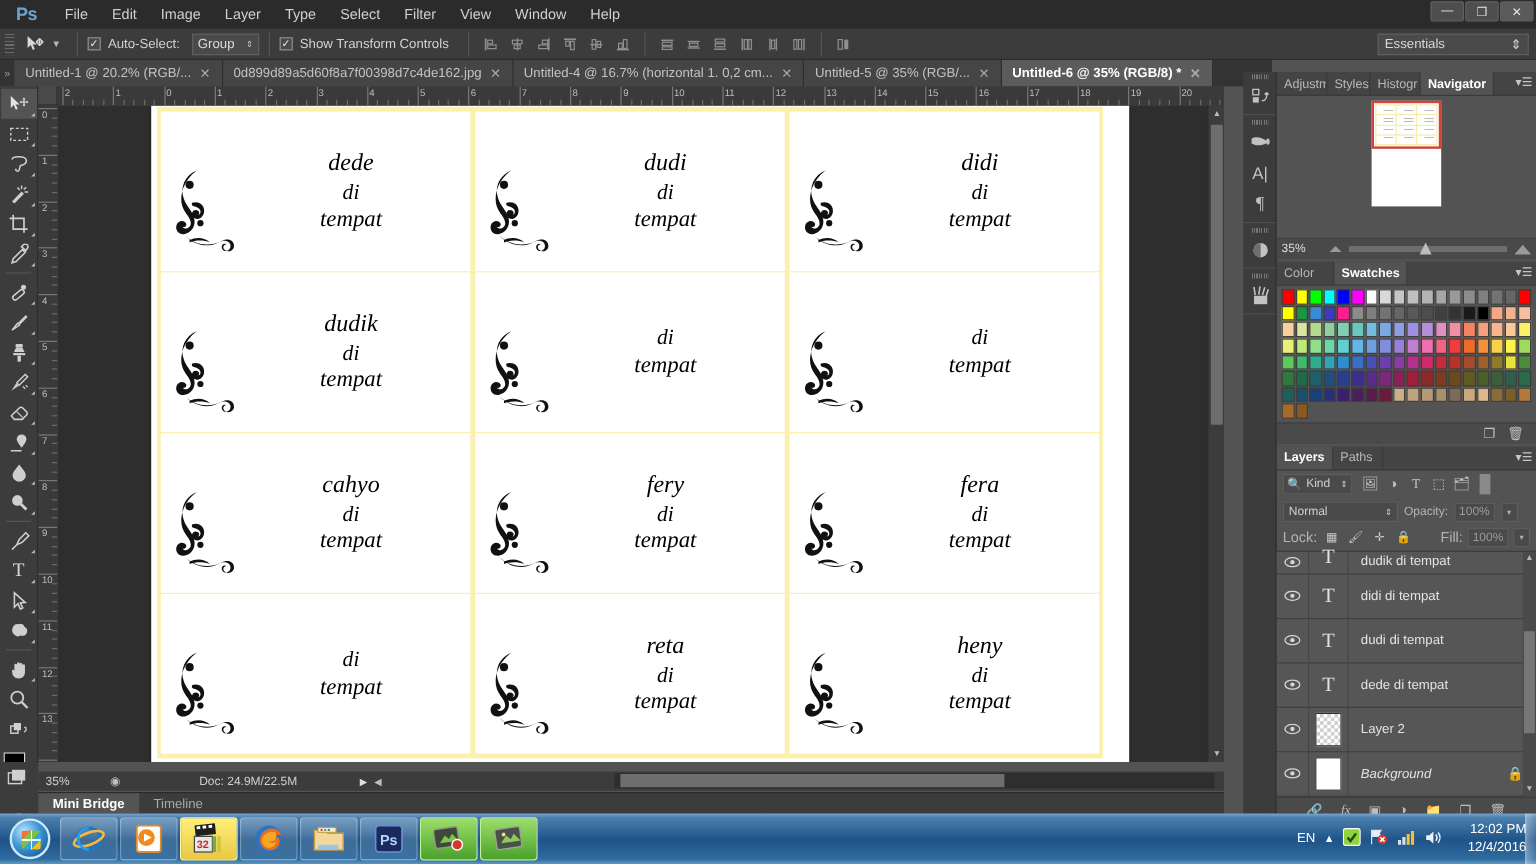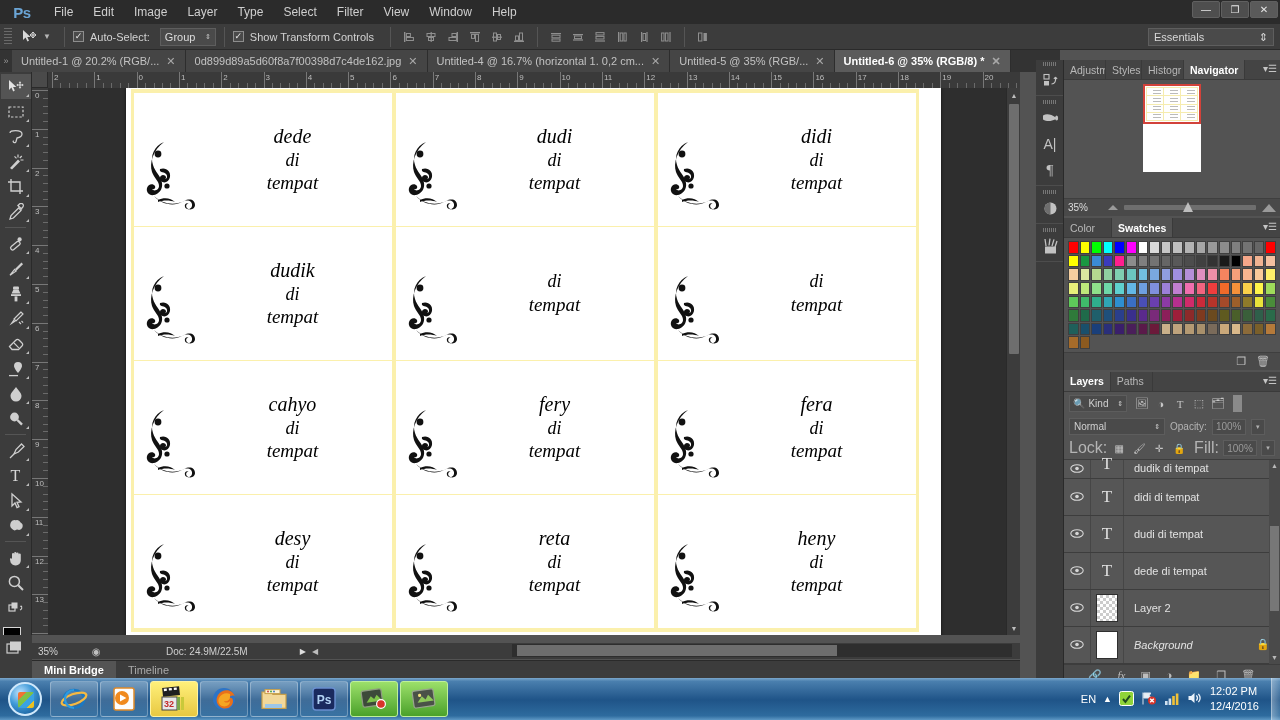--- a/index.html
+++ b/index.html
@@ -249,21 +249,21 @@
   .blend-row { height:22px; display:flex; align-items:center; gap:5px; padding:0 5px; }
   .blend-sel { width:96px; height:17px; background:#4a4a4a;border:1px solid #5d5d5d;
      display:flex;align-items:center;justify-content:space-between;padding:0 4px;
      font-size:10px;color:#d0d0d0; }
   .op-label { font-size:10px; color:#b4b4b4; }
   .op-val { width:34px;height:16px;background:#4a4a4a;border:1px solid #5d5d5d;
      font-size:10px;color:#9a9a9a;display:flex;align-items:center;justify-content:center; }
   .op-arr { width:14px;height:16px;background:#4a4a4a;border:1px solid #5d5d5d;
      display:flex;align-items:center;justify-content:center;font-size:7px;color:#b0b0b0; }
   .lock-row { height:21px; display:flex; align-items:center; gap:4px; padding:0 5px; }
-  .lock-row .lbl { font-size:16px; color:#b4b4b4; }
+  .lock-row .lbl { font-size:12px; color:#b4b4b4; }
   .lock-ic { width:16px;height:16px;display:flex;align-items:center;justify-content:center;
      color:#c6c6c6;font-size:10px; }
 
   .layers-list { background:#4a4a4a; border-top:1px solid #3d3d3d; position:relative; }
   .layer-row { height:37px; display:flex; align-items:center;
      border-bottom:1px solid #3d3d3d; background:#565656; position:relative; }
   .layer-eye { width:26px; display:flex; align-items:center; justify-content:center; }
   .layer-thumb-cell { width:34px; display:flex; align-items:center; justify-content:center;
      border-left:1px solid #464646; border-right:1px solid #464646; height:100%; }
   .lt { width:22px; height:28px; border:1px solid #2f2f2f; }
@@ -309,21 +309,21 @@
   .tb-item { width:48px; height:36px; margin-right:2px;
      border:1px solid rgba(255,255,255,.28); border-radius:3px;
      background:linear-gradient(to bottom,rgba(255,255,255,.25),rgba(255,255,255,.05));
      display:flex; align-items:center; justify-content:center; }
   .tb-item.hl { background:linear-gradient(to bottom,#fff07a,#e8c842); border-color:#fff3a0; }
   .tb-item.hlg { background:linear-gradient(to bottom,#9ce06a,#4aa12a); border-color:#bff09a; }
   .tb-item svg { display:block; }
   .tray { position:absolute; right:0; top:0; height:42px; display:flex; align-items:center;
      gap:7px; padding-right:8px; color:#fff; font-size:11px; }
   .tray .lang { font-size:11px; }
-  .clock { text-align:left; line-height:1.35; font-size:11px; width:62px; }
+  .clock { text-align:right; line-height:1.35; font-size:11px; width:62px; }
   .showdesk { position:absolute; right:0; top:0; width:9px; height:42px;
      background:linear-gradient(to right,rgba(255,255,255,.35),rgba(255,255,255,.12));
      border-left:1px solid rgba(255,255,255,.5); }
 </style>
 </head>
 <body>
 
 <div id="app">
 
   <div class="menubar">
@@ -1063,21 +1063,20 @@
             <path d="M24 4 C14 8 10 18 13 27 C15 34 21 38 22 45 C23 51 19 56 14 57 C9 58 6 54 7 50 C8 46 13 45 15 48 C16 50 14 52 12 51 C14 54 19 52 19 48 C19 43 14 40 12 34 C9 25 13 12 24 4 Z"></path>
             <circle cx="18" cy="16" r="3.4"></circle>
             <path d="M20 31 C26 29 31 33 30 39 C29 44 24 46 21 43 C19 41 20 37 23 37 C26 37 27 40 25 41 C27 41 28 38 26 36 C23 33 19 35 20 31 Z"></path>
             <path d="M14 58 C22 66 34 68 44 63 C50 60 55 62 55 67 C55 71 50 73 47 70 C45 68 47 65 49 66 C47 64 44 66 45 69 C46 72 51 72 52 68 C53 63 47 61 42 64 C33 69 21 66 14 58 Z"></path>
             <circle cx="27" cy="48" r="2.6"></circle>
             <path d="M18 62 C24 59 31 60 35 64 C30 62 23 62 18 64 Z"></path>
             </g>
               </svg>
           </div>
           <div class="card-text">
-            <div class="ct-name">desy</div>
             <div class="ct-di">di</div>
             <div class="ct-tempat">tempat</div>
           </div>
         </div>
 
         <div class="card">
           <div class="orn">
             <svg viewBox="0 0 60 78" width="60" height="78">
                 <g fill="#111">
             <path d="M24 4 C14 8 10 18 13 27 C15 34 21 38 22 45 C23 51 19 56 14 57 C9 58 6 54 7 50 C8 46 13 45 15 48 C16 50 14 52 12 51 C14 54 19 52 19 48 C19 43 14 40 12 34 C9 25 13 12 24 4 Z"></path>

